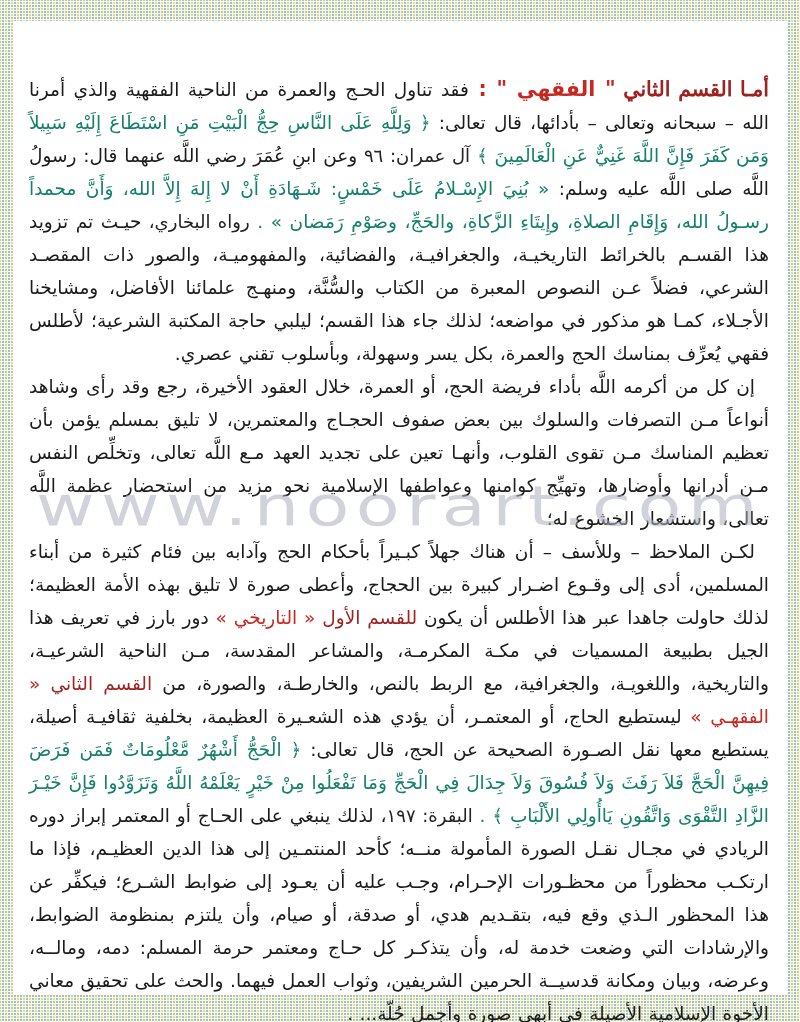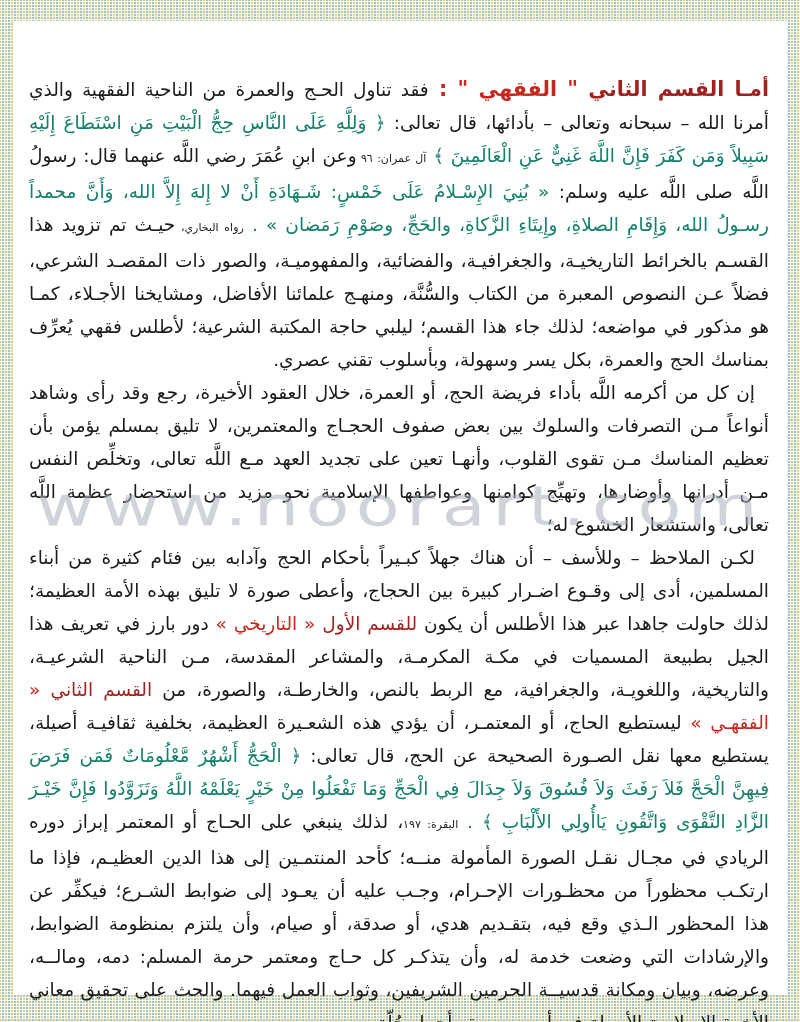--- a/index.html
+++ b/index.html
@@ -42,22 +42,22 @@
     padding: 0;
     font-size: 18.5px;
     line-height: 33px;
     text-align: justify;
     color: var(--body-text);
     word-spacing: 0.5px;
   }
   p.para.indent { text-indent: 14px; }
   .body    { color: var(--body-text); }
   .quran   { color: var(--quran-green); }
-  .ref     { color: #222222; font-size: 11px; }
-  .heading-dark   { color: var(--red-dark);   font-weight: bold; font-size: 20.5px; }
+  .ref     { color: #222222; font-size: 18px; }
+  .heading-dark   { color: var(--red-dark);   font-weight: bold; font-size: 20.5px; font-family: Liberation Serif, serif; }
   .heading-bright { color: var(--red-bright); font-weight: bold; font-size: 20.5px; }
   .red-dark   { color: var(--red-dark); }
   .red-bright { color: var(--red-bright); }
   .watermark {
     position: absolute;
     top: 473px;
     left: 0;
     right: 0;
     text-align: center;
     font-family: "DejaVu Sans", sans-serif;

